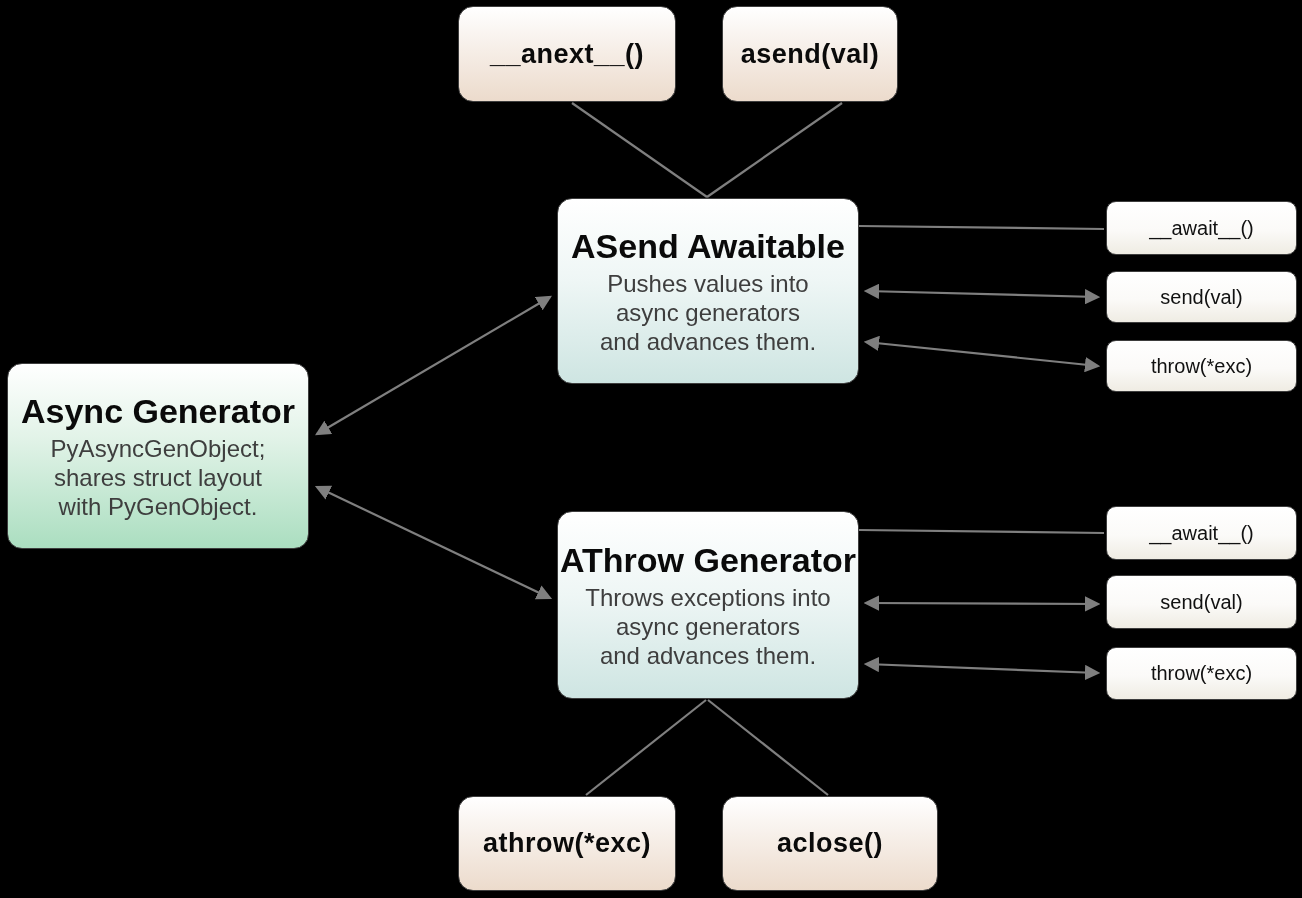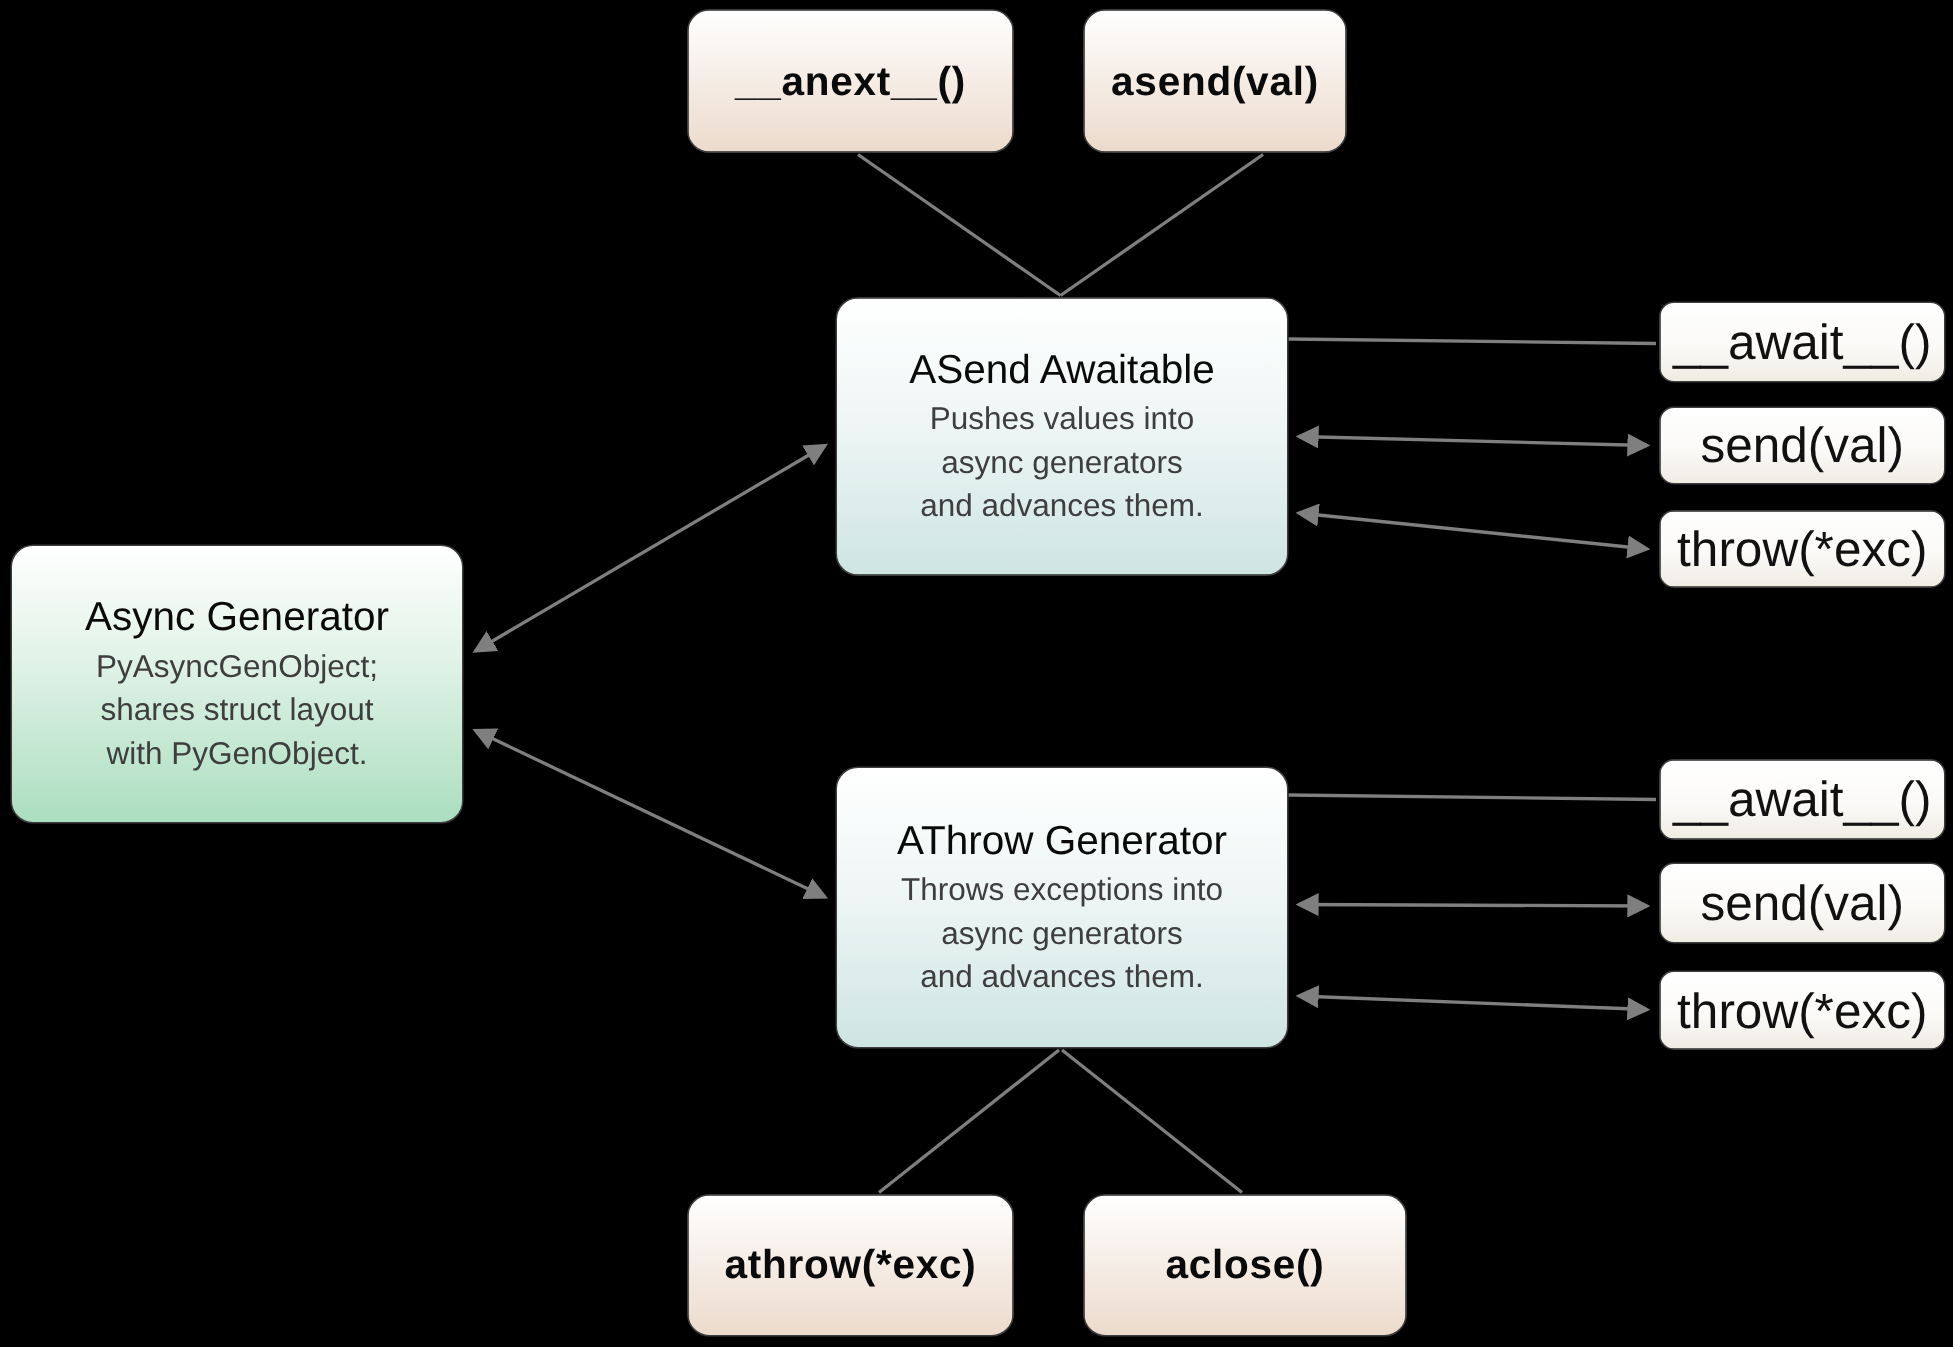--- a/index.html
+++ b/index.html
@@ -51,32 +51,32 @@
     border-radius: 10px;
     background: linear-gradient(180deg, #ffffff 0%, #fbfaf8 55%, #efece3 100%);
   }
   .method-label {
     font-size: 27px;
     font-weight: bold;
     color: #0a0a0a;
     letter-spacing: 0.5px;
   }
   .small-label {
-    font-size: 33px;
+    font-size: 20px;
     font-weight: normal;
     color: #111111;
   }
   .node-title {
-    font-size: 27px;
-    font-weight: normal;
+    font-size: 34px;
+    font-weight: bold;
     color: #0a0a0a;
     margin-bottom: 3px;
   }
   .node-desc {
-    font-size: 21px;
+    font-size: 24px;
     line-height: 29px;
     color: #3e3e3e;
     white-space: pre-line;
   }
 
   
   #node-anext            { left: 458px; top: 6px;   width: 218px; height: 96px; }
   #node-asend            { left: 722px; top: 6px;   width: 176px; height: 96px; }
   #node-asend-awaitable  { left: 557px; top: 198px; width: 302px; height: 186px; }
   #node-async-generator  { left: 7px;   top: 363px; width: 302px; height: 186px; }

